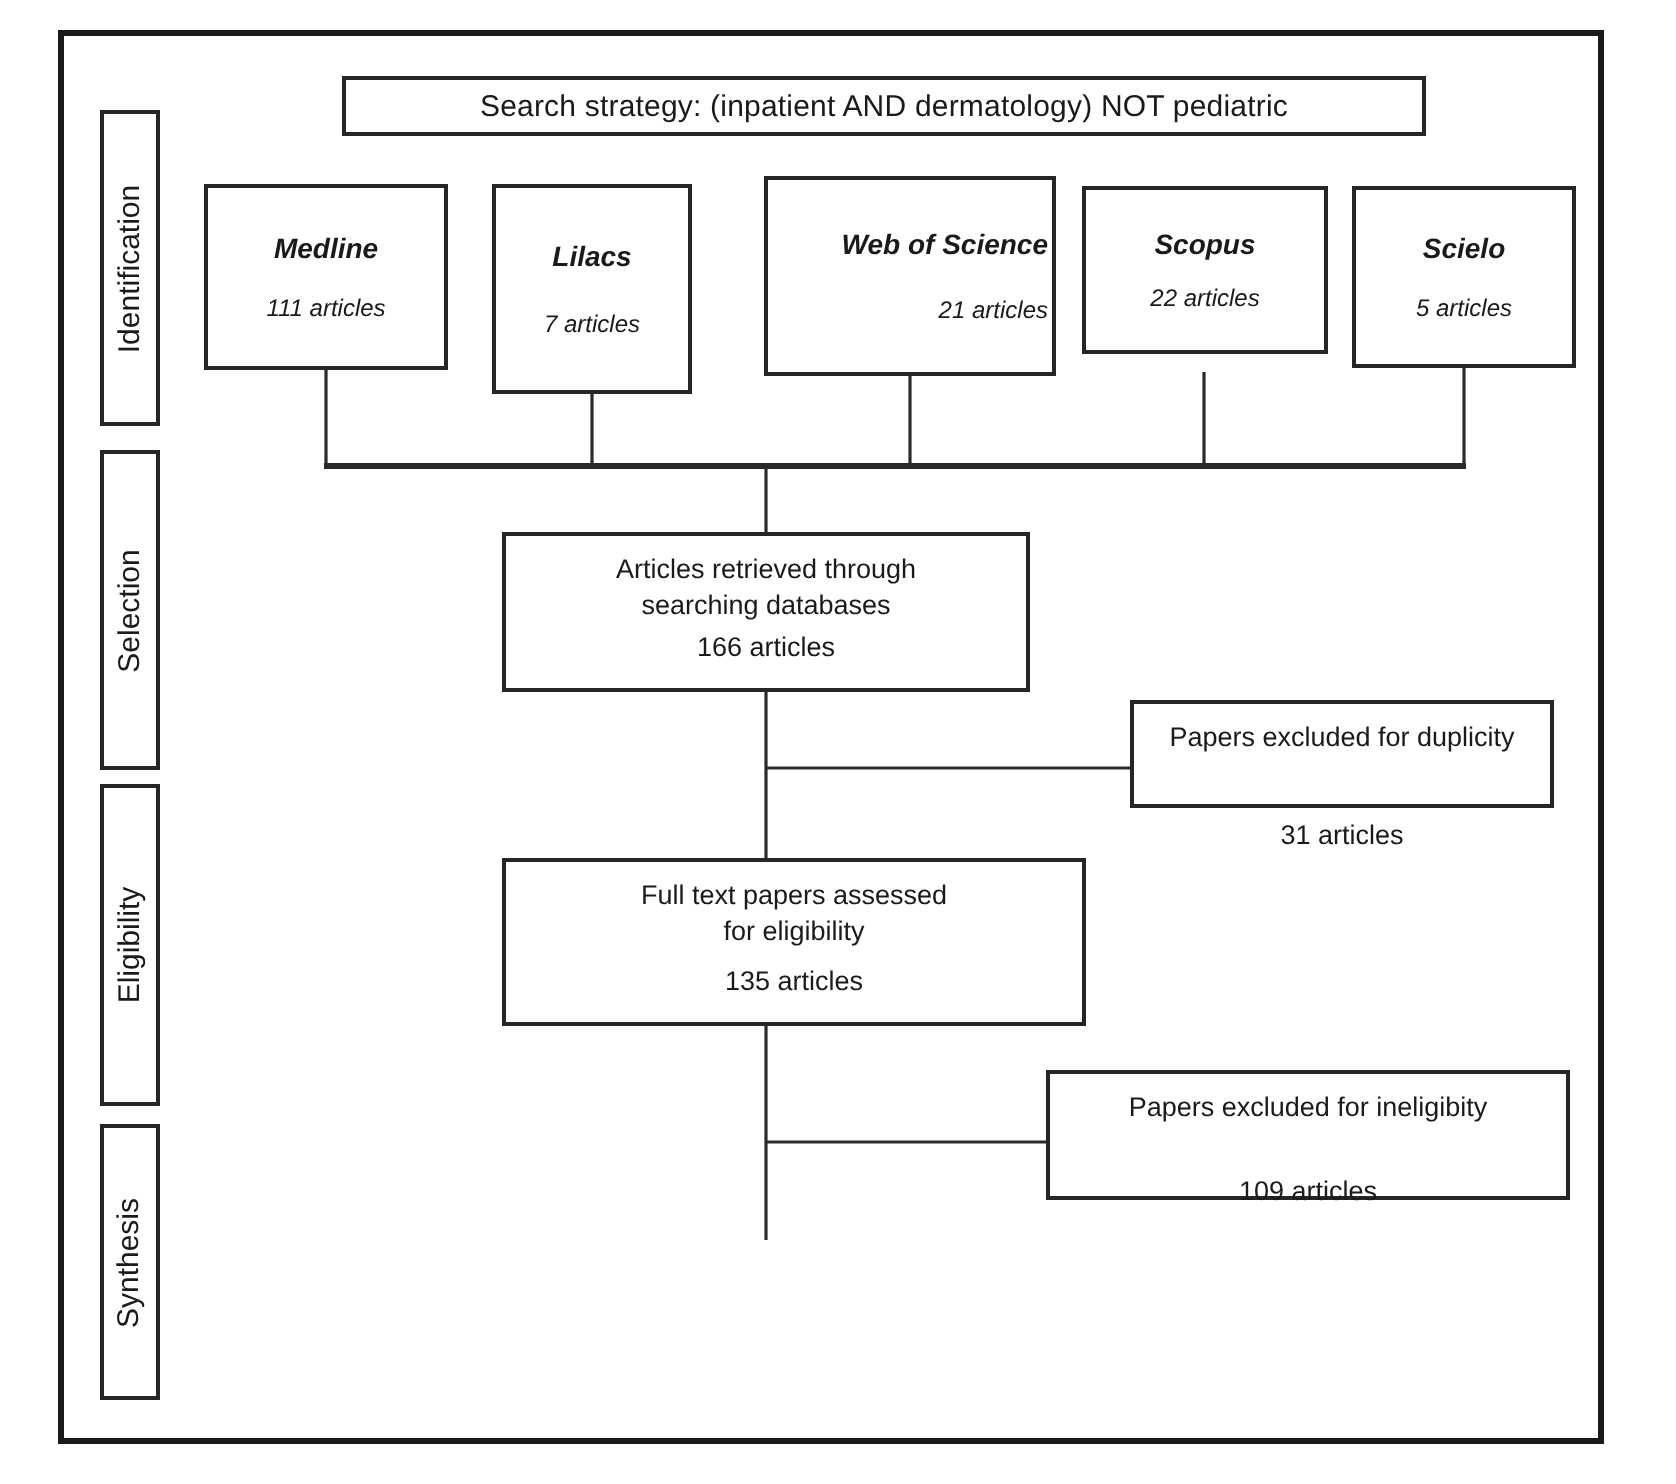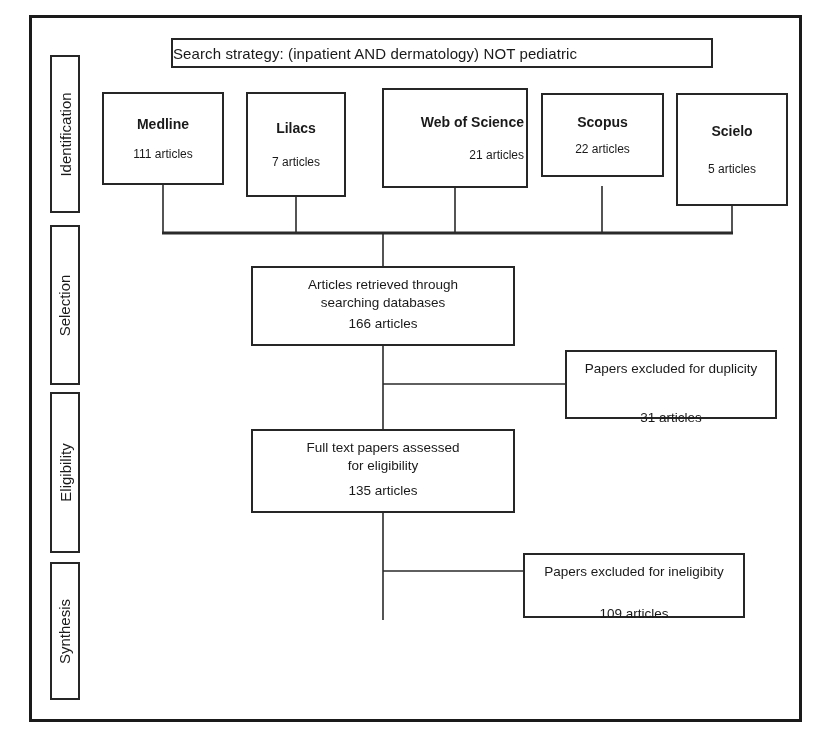--- a/index.html
+++ b/index.html
@@ -23,40 +23,41 @@
   .box {
     position: absolute;
     box-sizing: border-box;
     border: 2px solid #262626;
     background: #ffffff;
     text-align: center;
   }
   .title-box {
     display: flex;
     align-items: center;
-    justify-content: flex-start;
+    justify-content: center;
     font-size: 15px;
     letter-spacing: 0.1px;
   }
   .stage-box {
     display: flex;
     align-items: center;
     justify-content: center;
   }
   .stage-label {
     transform: rotate(-90deg);
     white-space: nowrap;
     font-size: 15px;
   }
   .db-box {
     display: flex;
     flex-direction: column;
     align-items: center;
     justify-content: space-evenly;
     padding: 6px 2px;
+    font-style: italic;
   }
   .db-name { font-weight: bold; font-size: 14px; }
   .db-count { font-size: 12px; }
   .flow-box {
     display: flex;
     flex-direction: column;
     align-items: center;
     justify-content: space-between;
     font-size: 13.5px;
     padding: 8px 4px 11px 4px;
@@ -125,44 +126,44 @@
     <div class="db-count">7 articles</div>
   </div>
   <div class="box db-box wos" style="left:382px; top:88px; width:146px; height:100px;">
     <div class="db-name">Web of Science</div>
     <div class="db-count">21 articles</div>
   </div>
   <div class="box db-box" style="left:541px; top:93px; width:123px; height:84px;">
     <div class="db-name">Scopus</div>
     <div class="db-count">22 articles</div>
   </div>
-  <div class="box db-box" style="left:676px; top:93px; width:112px; height:113px;">
+  <div class="box db-box" style="left:676px; top:93px; width:112px; height:91px;">
     <div class="db-name">Scielo</div>
     <div class="db-count">5 articles</div>
   </div>
 
   <div class="box flow-box" style="left:251px; top:266px; width:264px; height:80px;">
     <div class="flow-text">
       <div>Articles retrieved through</div>
       <div>searching databases</div>
     </div>
     <div class="flow-count">166 articles</div>
   </div>
 
-  <div class="box flow-box" style="left:251px; top:429px; width:264px; height:84px;">
+  <div class="box flow-box" style="left:251px; top:429px; width:292px; height:84px;">
     <div class="flow-text">
       <div>Full text papers assessed</div>
       <div>for eligibility</div>
     </div>
     <div class="flow-count">135 articles</div>
   </div>
 
 
-  <div class="box excl-box" style="left:565px; top:350px; width:212px; height:69px;gap:34px;">
+  <div class="box excl-box" style="left:565px; top:350px; width:212px; height:54px;gap:34px;">
     <div>Papers excluded for duplicity</div>
     <div>31 articles</div>
   </div>
-  <div class="box excl-box" style="left:523px; top:553px; width:222px; height:65px;gap:27px;">
+  <div class="box excl-box" style="left:523px; top:535px; width:262px; height:65px;gap:27px;">
     <div>Papers excluded for ineligibity</div>
     <div>109 articles</div>
   </div>
 
 </div>
 
 </body></html>

